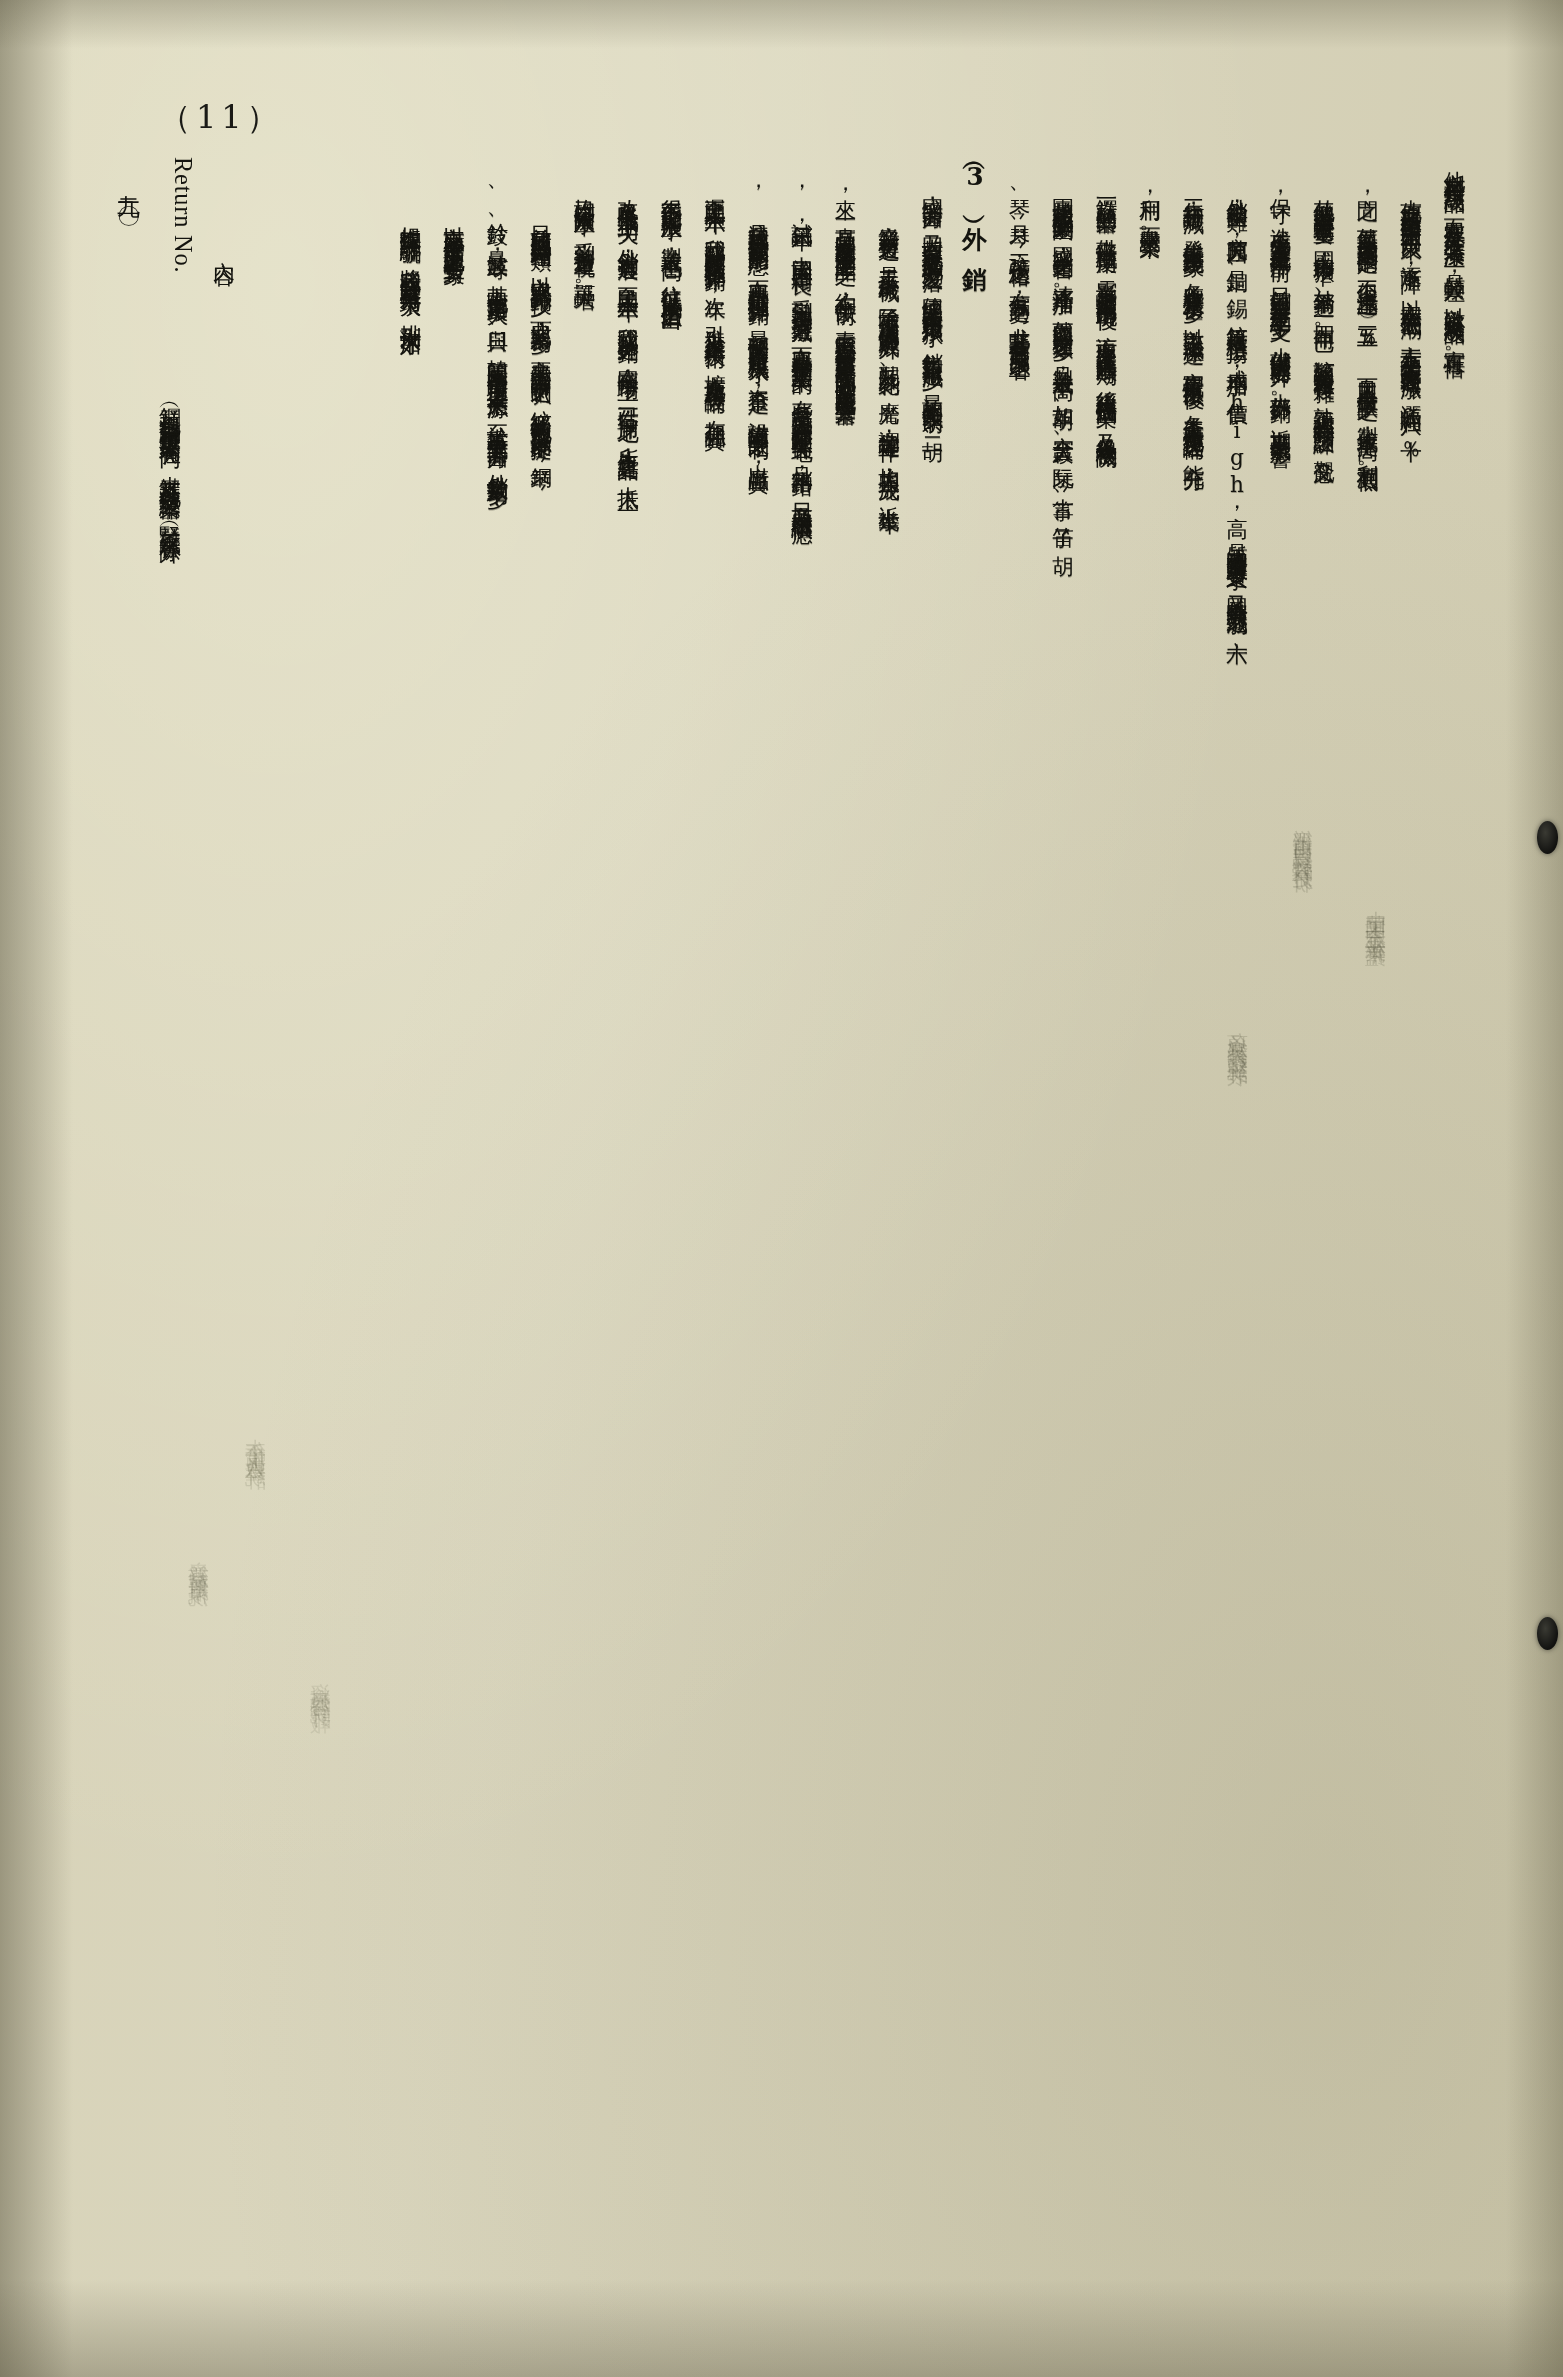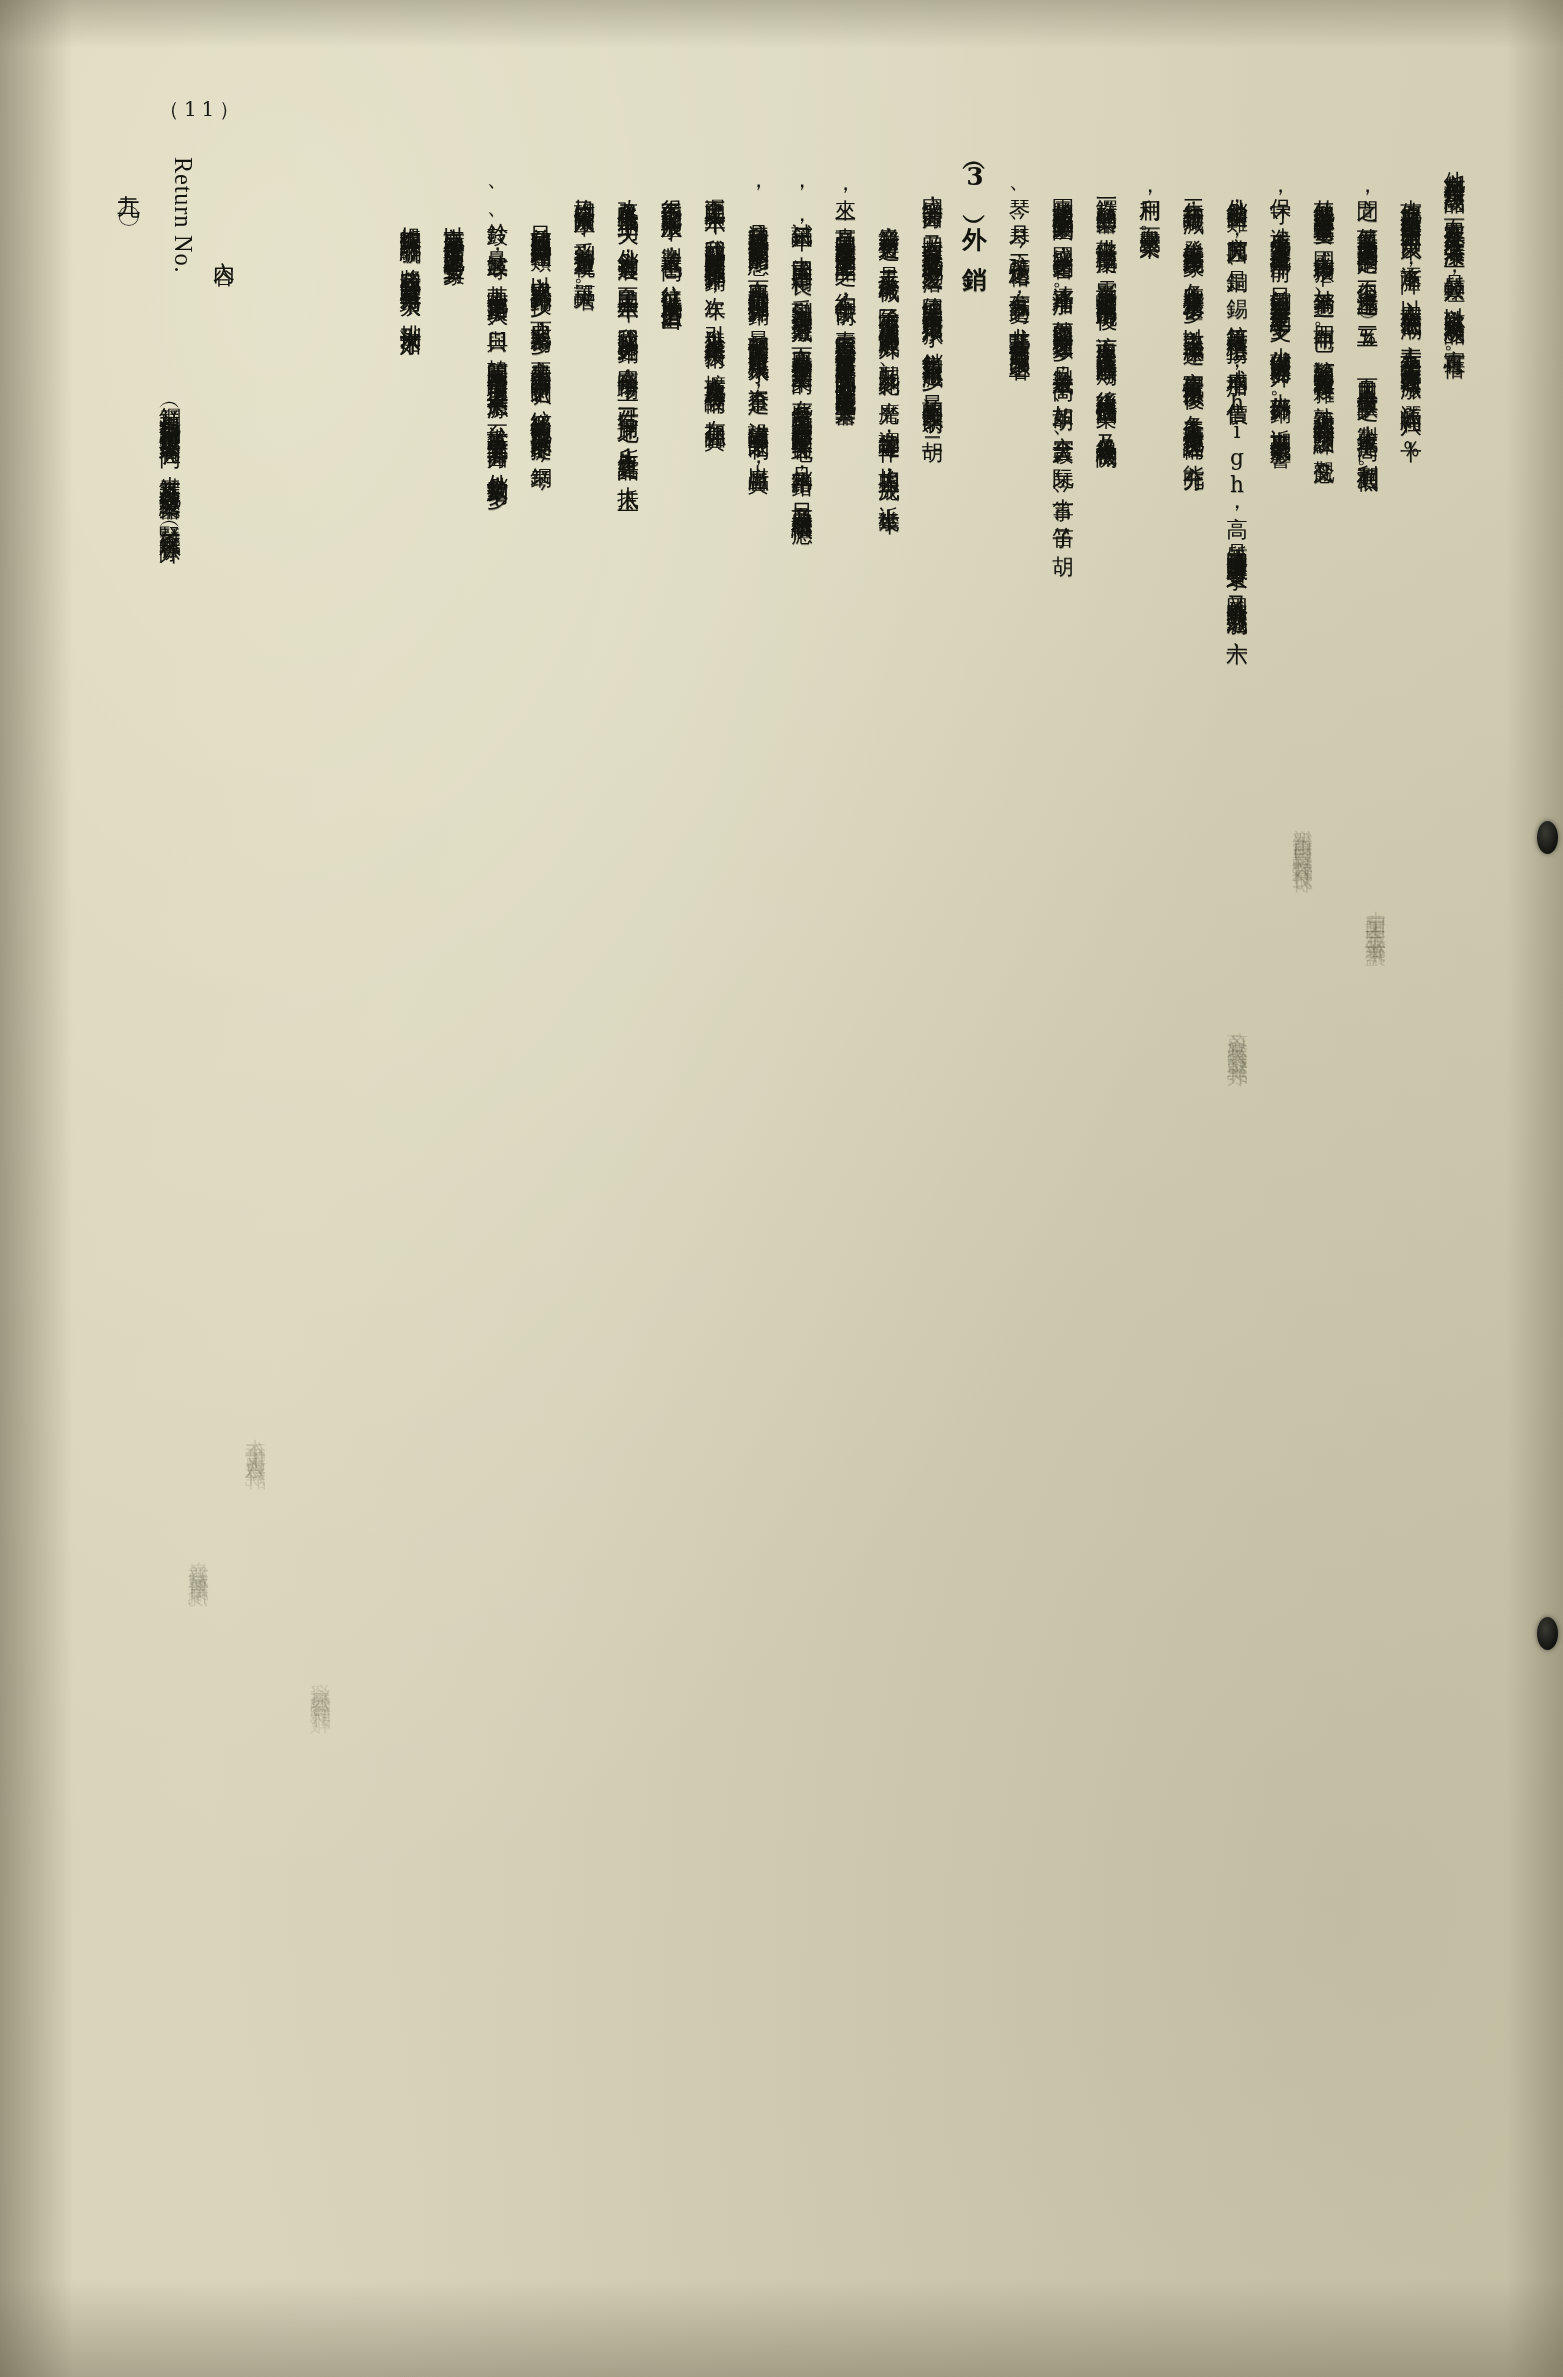--- a/index.html
+++ b/index.html
@@ -61,21 +61,21 @@
   }
   .punch-1 { right: 4.9px; top: 821px; }
   .punch-2 { right: 4.9px; top: 1617px; }
 
   
   #page-number {
     position: absolute;
     z-index: 6;
     left: 159px;
     top: 96px;
-    font-size: 20px;
+    font-size: 32px;
     letter-spacing: 4.9px;
     color: #1a1a16;
     font-family: "DejaVu Serif", "Liberation Serif", serif;
   }
 
   
   #body-columns {
     position: absolute;
     z-index: 5;
     top: 154px;

